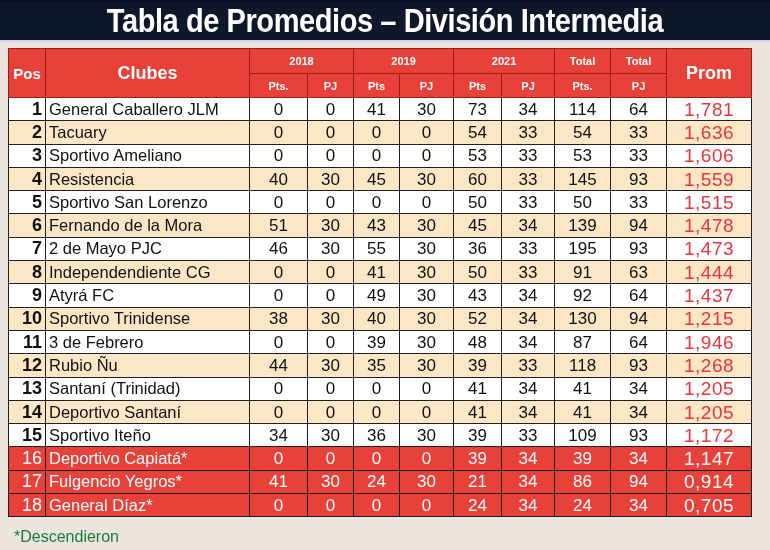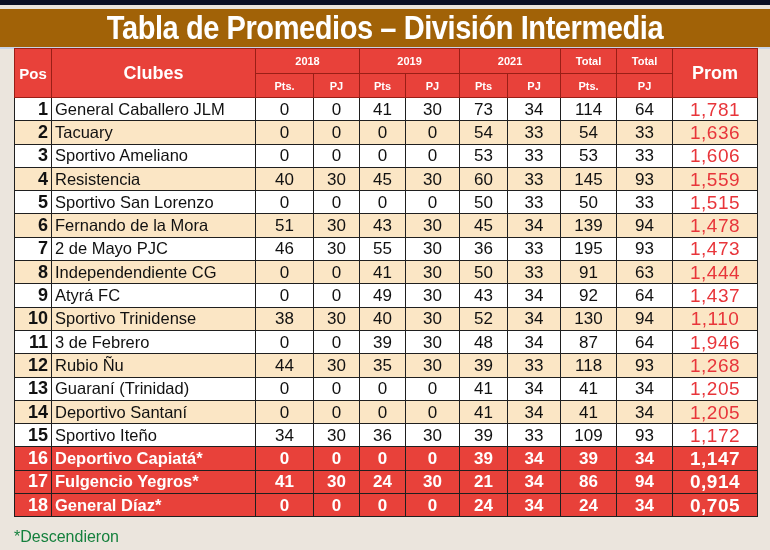--- a/index.html
+++ b/index.html
@@ -4,33 +4,33 @@
 <style>
   html, body { margin: 0; padding: 0; }
   body {
     width: 770px; height: 550px; overflow: hidden;
     background: #ebe5dd;
     font-family: "Liberation Sans", sans-serif;
     position: relative;
   }
   .topline { position: absolute; left: 0; top: 0; width: 770px; height: 5px; background: #0b0f24; }
   .titlebar {
-    position: absolute; left: 0; top: 9px; width: 770px; height: 38px;
-    background: #a16207;
+    position: absolute; left: 0; top: 2px; width: 770px; height: 38px;
+    background: #0f172a;
     border-bottom: 2px solid #c9d4e6;
   }
   .title {
     position: absolute; left: 0; right: 0; top: 0; height: 38px;
     text-align: center; color: #ffffff;
     font-family: "Liberation Sans", sans-serif; font-weight: bold;
     font-size: 33px; line-height: 38px; letter-spacing: -0.5px;
     transform: scaleX(0.88);
   }
   table.avg {
-    position: absolute; left: 14px; top: 48px;
+    position: absolute; left: 8px; top: 48px;
     border-collapse: collapse;
     width: 743px;
     table-layout: fixed;
   }
   table.avg th, table.avg td {
     border: 1.5px solid #1f1f1f;
     padding: 0; text-align: center;
     overflow: hidden; white-space: nowrap;
   }
   table.avg thead th {
@@ -43,21 +43,21 @@
   th.clubes-h, th.prom-h { font-size: 18px !important; }
   table.avg tbody td {
     height: 22.3px; font-size: 17px; color: #111;
     line-height: 21px;
   }
   table.avg tbody tr.odd td { background: #ffffff; }
   table.avg tbody tr.even td { background: #fbe6c5; }
   td.pos { font-weight: bold; font-size: 18px !important; text-align: right !important; padding-right: 3px !important; }
   td.club { text-align: left !important; padding-left: 3px !important; font-size: 16.5px !important; margin-top: 27px; }
   td.prom { color: #e8353a !important; font-weight: normal; font-size: 19px !important; letter-spacing: 0.5px; }
-  table.avg tbody tr.rel td { background: #e8413a !important; color: #ffffff !important; font-weight: bold; }
+  table.avg tbody tr.rel td { background: #e8413a !important; color: #ffffff !important; font-weight: normal; }
   table.avg tbody tr.rel td.prom { color: #ffffff !important; text-align: center; }
   .note {
     position: absolute; left: 14px; top: 528px;
     font-size: 16px; color: #15803d;
   }
 </style>
 </head>
 <body>
 
 <div class="topline"></div>
@@ -223,21 +223,21 @@
         <td class="pos">10</td>
         <td class="club">Sportivo Trinidense</td>
         <td>38</td>
         <td>30</td>
         <td>40</td>
         <td>30</td>
         <td>52</td>
         <td>34</td>
         <td>130</td>
         <td>94</td>
-        <td class="prom">1,110</td>
+        <td class="prom">1,215</td>
       </tr>
       <tr class="odd">
         <td class="pos">11</td>
         <td class="club">3 de Febrero</td>
         <td>0</td>
         <td>0</td>
         <td>39</td>
         <td>30</td>
         <td>48</td>
         <td>34</td>
@@ -253,21 +253,21 @@
         <td>35</td>
         <td>30</td>
         <td>39</td>
         <td>33</td>
         <td>118</td>
         <td>93</td>
         <td class="prom">1,268</td>
       </tr>
       <tr class="odd">
         <td class="pos">13</td>
-        <td class="club">Guaraní (Trinidad)</td>
+        <td class="club">Santaní (Trinidad)</td>
         <td>0</td>
         <td>0</td>
         <td>0</td>
         <td>0</td>
         <td>41</td>
         <td>34</td>
         <td>41</td>
         <td>34</td>
         <td class="prom">1,205</td>
       </tr>

